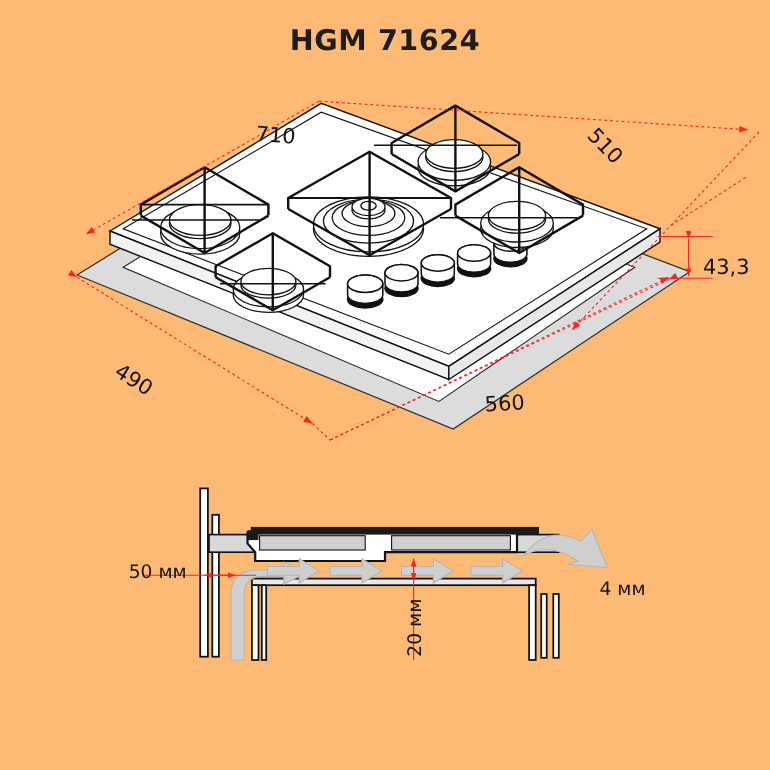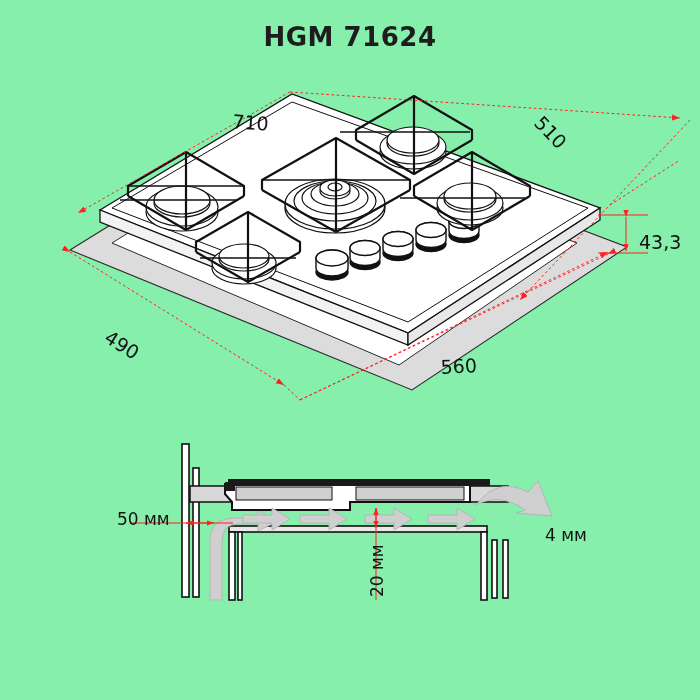--- a/index.html
+++ b/index.html
@@ -1,18 +1,18 @@
 <!DOCTYPE html>
 <html><head>
 <meta charset="utf-8">
 <style>
   html,body{margin:0;padding:0;background:#ffffff;}
   body{width:700px;height:700px;overflow:hidden;
        font-family:"DejaVu Sans","Liberation Sans",sans-serif;color:#1a1a1a;}
-  #page{position:relative;width:700px;height:700px;background:#86efac;}
+  #page{position:relative;width:700px;height:700px;background:#fdba74;}
 
   #title{
     position:absolute;left:0;top:22px;width:700px;text-align:center;
     font-size:26px;font-weight:700;letter-spacing:.5px;color:#1d1d1d;
     font-family:"DejaVu Sans","Liberation Sans",sans-serif;
   }
 
   .svgwrap{position:absolute;left:0;top:0;width:700px;height:700px;}
   svg{display:block;}
 

